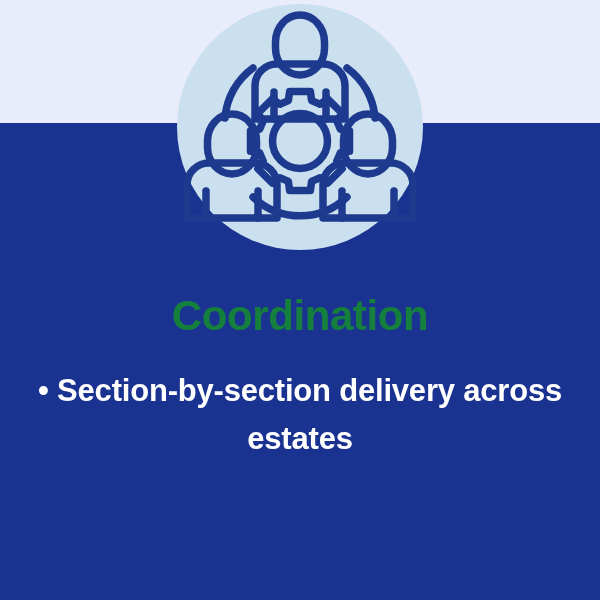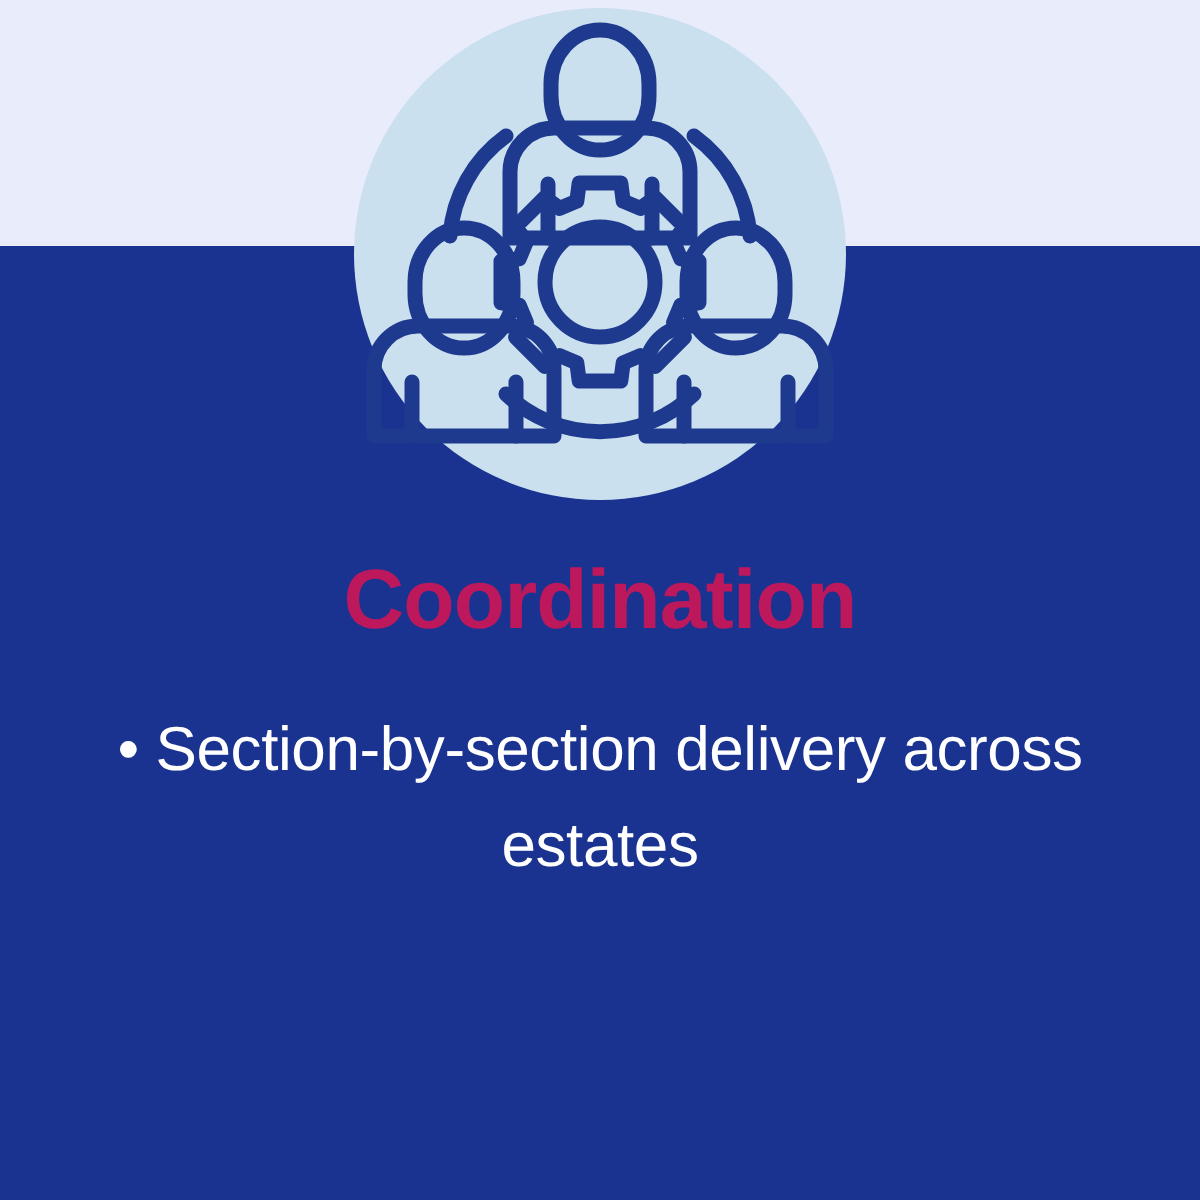--- a/index.html
+++ b/index.html
@@ -54,38 +54,38 @@
   
   .text-block {
     position: absolute;
     left: 0;
     top: 275px;
     width: 600px;
     text-align: center;
   }
 
   .title {
-    margin: 0;
-    color: #be185d;
+    margin: 16px;
+    color: #15803d;
     font-size: 42px;
     font-weight: 700;
     letter-spacing: -0.4px;
     line-height: 1.18;
     padding: 0 19px;
   }
 
   .bullets {
     margin: 0;
     padding: 0;
     list-style: none;
   }
   .bullet {
     color: #ffffff;
     font-size: 31px;
-    font-weight: 400;
+    font-weight: 700;
     line-height: 1.56;
     letter-spacing: -0.2px;
     padding: 0 22px;
   }
   .bullet-first {
     margin-top: 26px;
   }
   .bullet-second {
     margin-top: 44px;
   }

